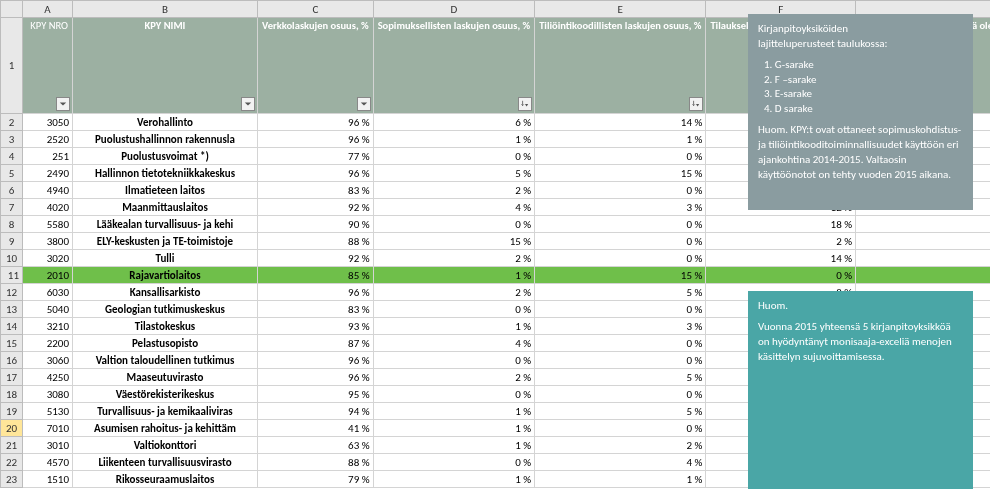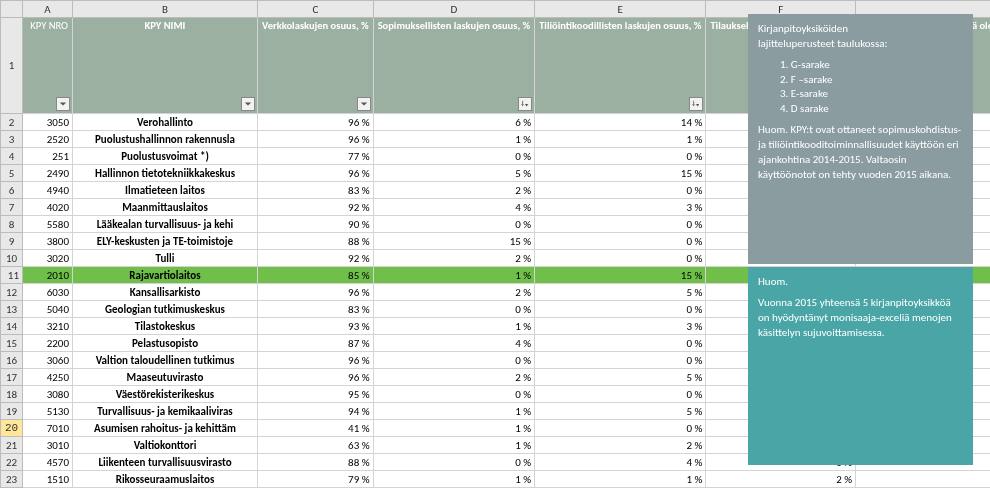--- a/index.html
+++ b/index.html
@@ -32,21 +32,21 @@
     border: 1px solid #bcbcbc;
   }
   .rowhdr {
     background: #e8e8e8;
     text-align: center;
     width: 22px;
     font-size: 11px;
     color: #333;
     border: 1px solid #bcbcbc;
   }
-  .rowhdr.sel { background: #ffe699; font-family: Liberation Mono, monospace; }
+  .rowhdr.sel { background: #ffe699; }
   .blank-corner { background: #e8e8e8; border:1px solid #bcbcbc;}
   .hgrey {
     background: #9cb0a2;
     color: #fff;
     vertical-align: top;
     padding: 2px 4px;
     font-size: 10.5px;
     line-height: 1.15;
     position: relative;
   }
@@ -72,22 +72,22 @@
   
   .sidebox {
     position: absolute;
     left: 748px;
     width: 225px;
     padding: 8px 10px;
     color: #fff;
     font-size: 11px;
     line-height: 1.35;
   }
-  .box1 { top: 14px; height: 250px; background: #8a9ca0; }
-  .box2 { top: 267px; height: 198px; background: #4aa6a6; }
+  .box1 { top: 14px; height: 196px; background: #8a9ca0; }
+  .box2 { top: 291px; height: 198px; background: #4aa6a6; }
   .sidebox p { margin-bottom: 6px; }
   .red-mark {
     position: absolute; right: 1px; top: 1px;
     width: 0; height: 0;
     border-left: 5px solid transparent;
     border-top: 5px solid #c00;
   }
   td { position: relative; font-size: 11px;}
 </style>
 </head>
@@ -388,21 +388,21 @@
           <td class="num">2 %</td>
           <td class="num">4 %</td>
         </tr>
       </tbody>
 </table>
 </div>
 
 <div class="sidebox box1">
   <p><span>Kirjanpitoyksiköiden</span><br>
      <span>lajitteluperusteet taulukossa:</span></p>
-  <p style="margin-left:22px">
+  <p style="margin-left:6px">
     <span>1. G-sarake</span><br>
     <span>2. F –sarake</span><br>
     <span>3. E-sarake</span><br>
     <span>4. D sarake</span>
   </p>
   <p>Huom. KPY:t ovat ottaneet sopimuskohdistus- ja tiliöintikooditoiminnallisuudet käyttöön eri ajankohtina 2014-2015. Valtaosin käyttöönotot on tehty vuoden 2015 aikana.</p>
 </div>
 
 <div class="sidebox box2">
   <p>Huom.</p>

